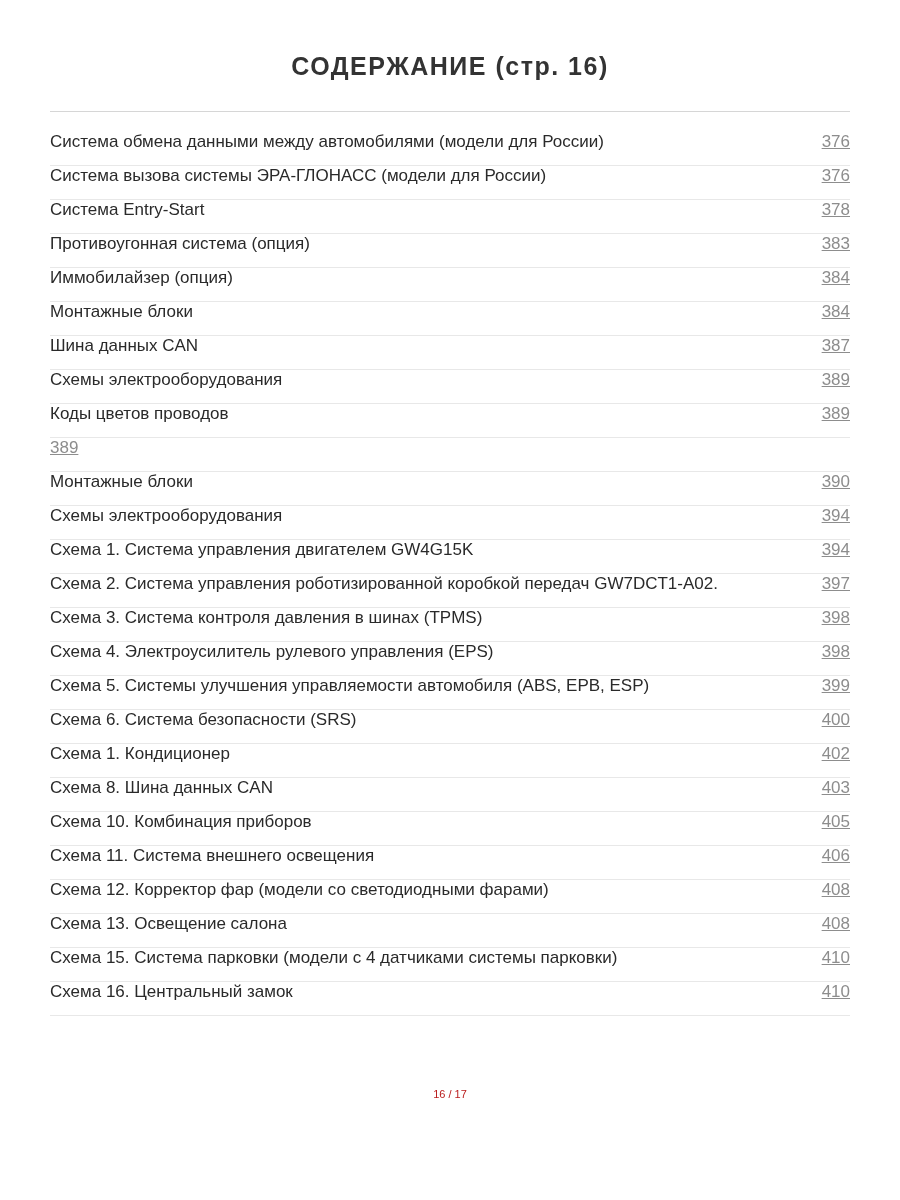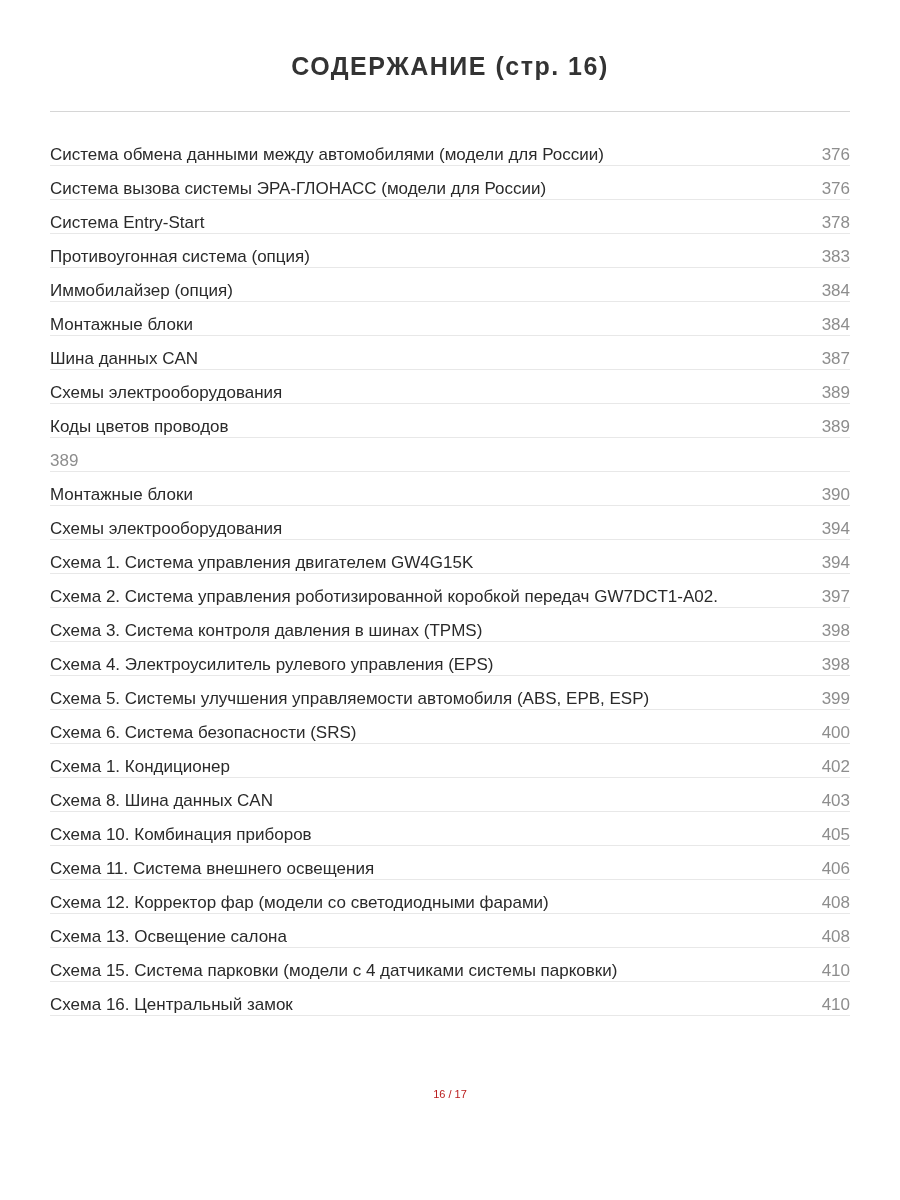--- a/index.html
+++ b/index.html
@@ -40,38 +40,39 @@
     border: none;
     border-top: 1px solid var(--rule);
     height: 0;
   }
   .toc-list {
     margin: 20px 50px 0 50px;
   }
   .toc-row {
     display: flex;
     justify-content: space-between;
-    align-items: flex-end;
+    align-items: flex-start;
     height: 34px;
     border-bottom: 1px solid var(--divider);
     cursor: pointer;
     gap: 24px;
   }
   .toc-entry-title {
     font-size: 17px;
     color: var(--text);
     white-space: nowrap;
     overflow: hidden;
     text-overflow: ellipsis;
     padding-right: 16px;
   }
   .toc-entry-page {
     font-size: 17px;
     color: var(--muted);
     flex-shrink: 0;
+    text-decoration: underline;
   }
   .page-footer {
     margin-top: 70px;
     text-align: center;
     font-size: 11px;
     line-height: 16px;
     color: #b91c1c;
   }
 </style>
 </head>

